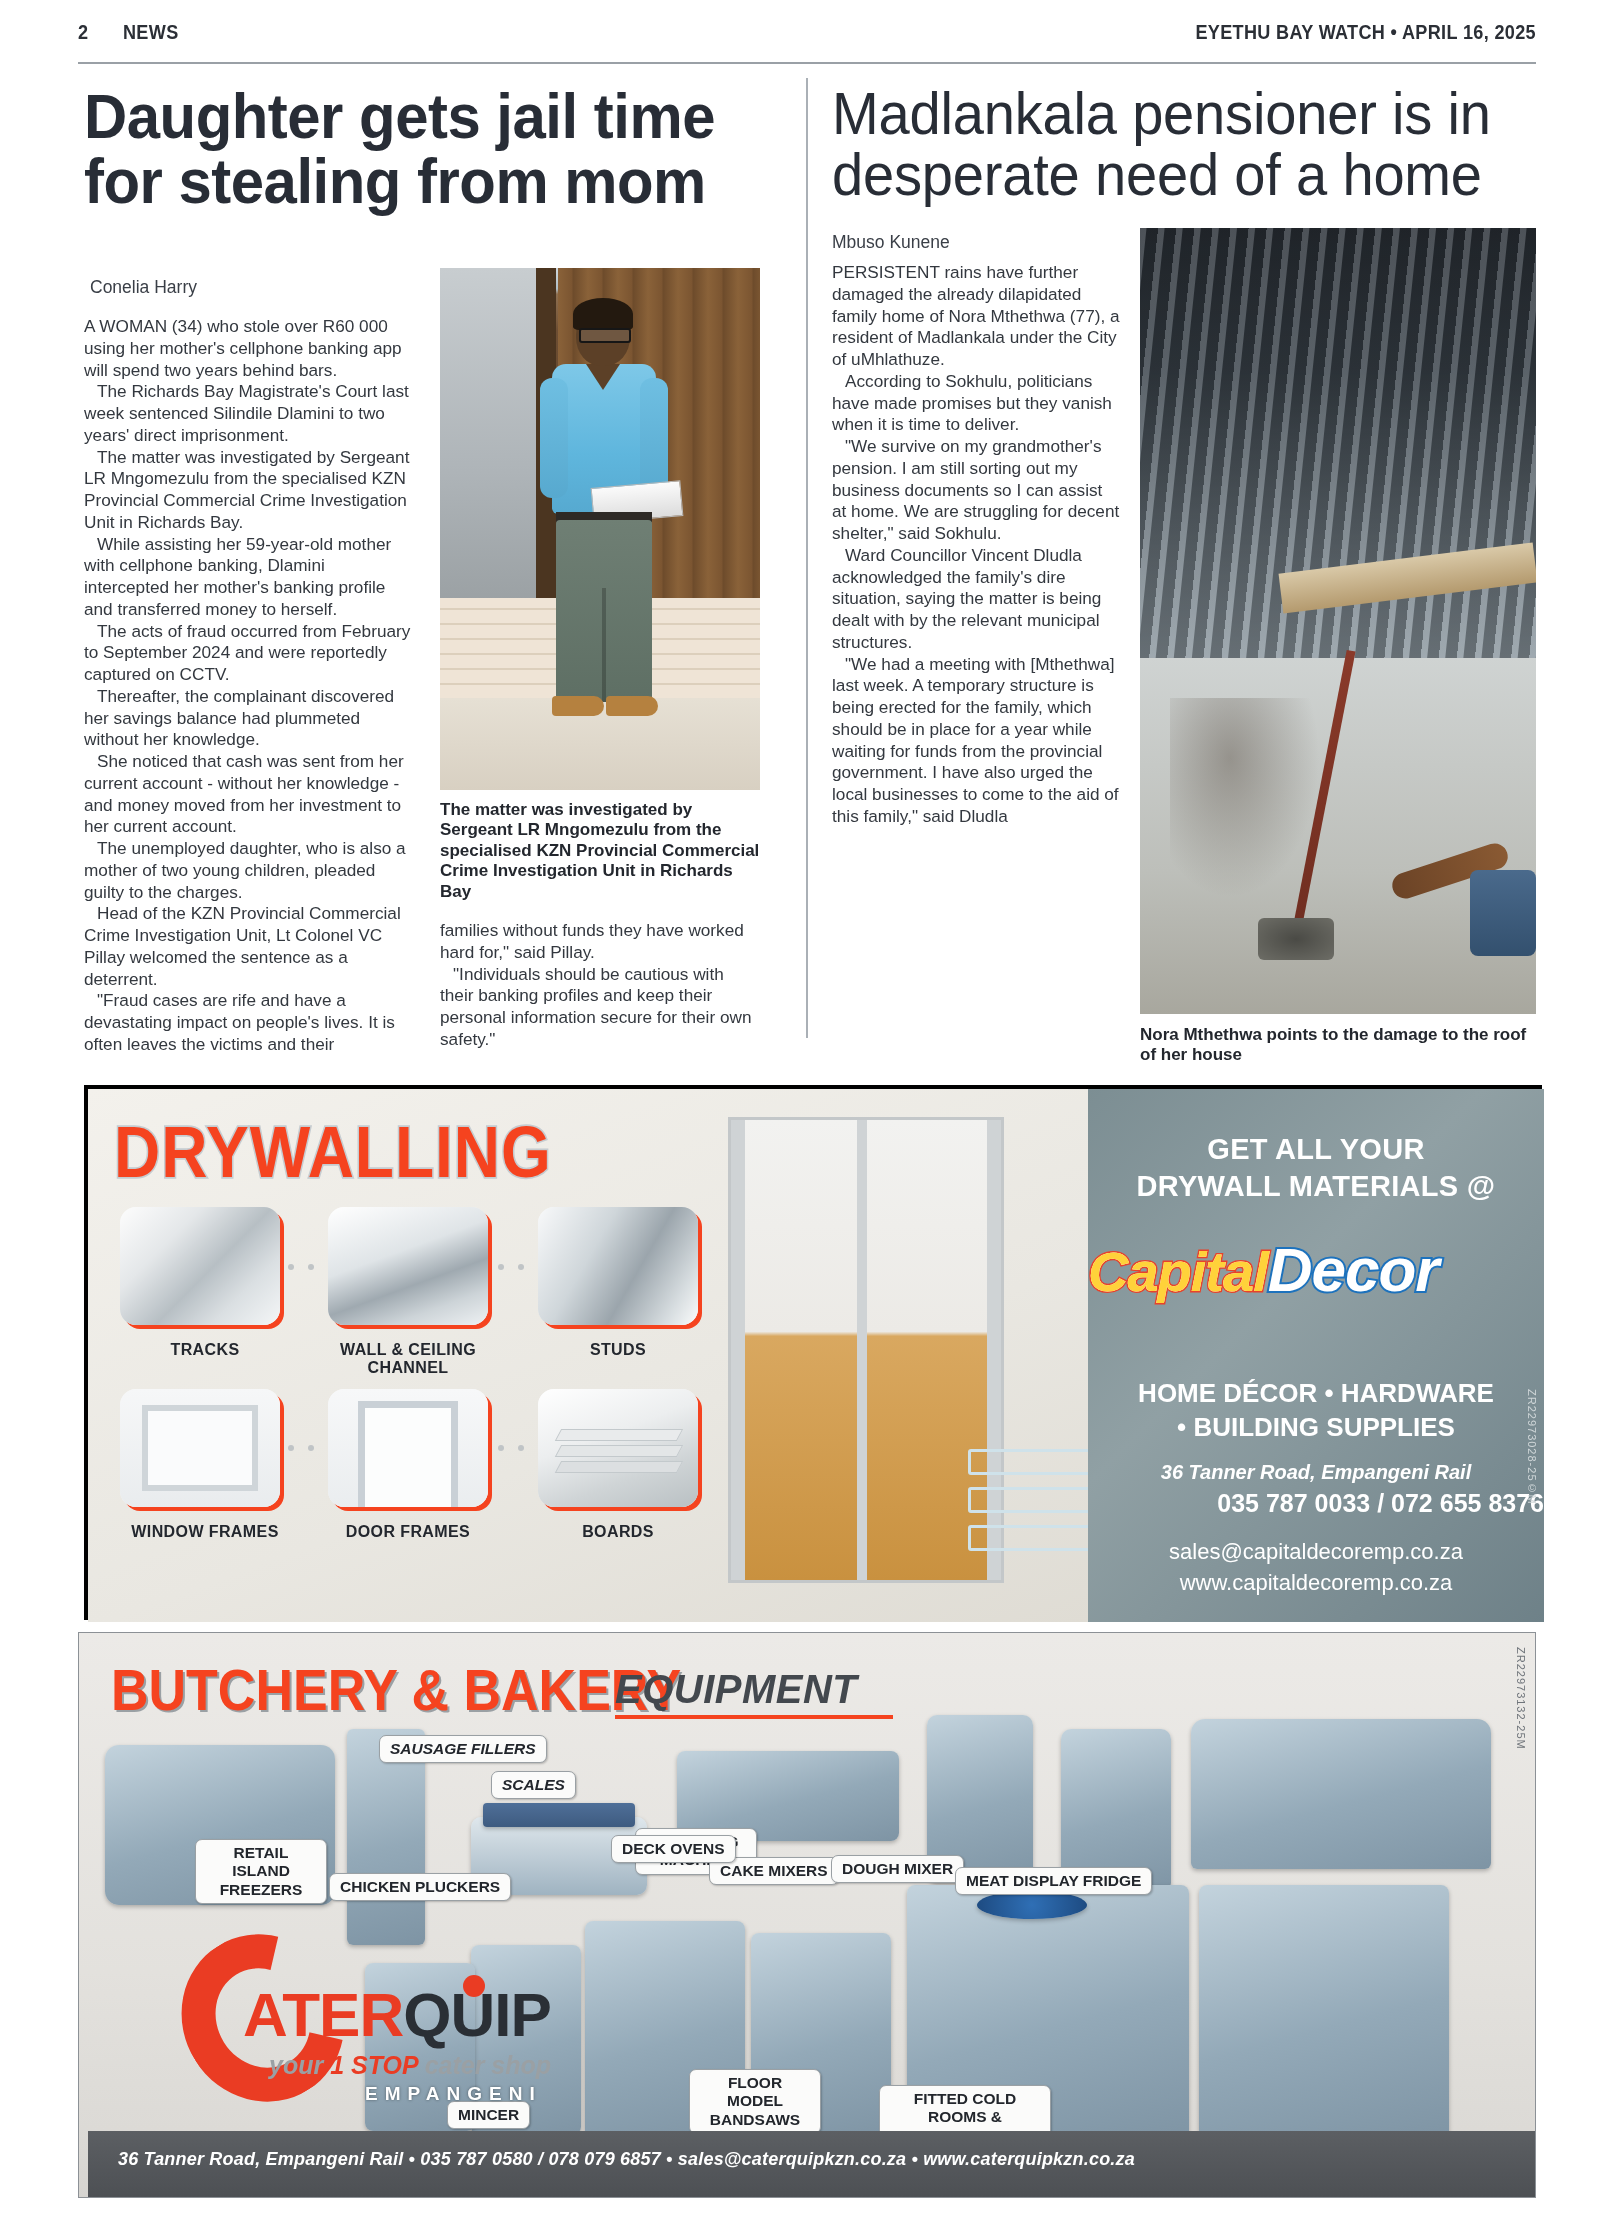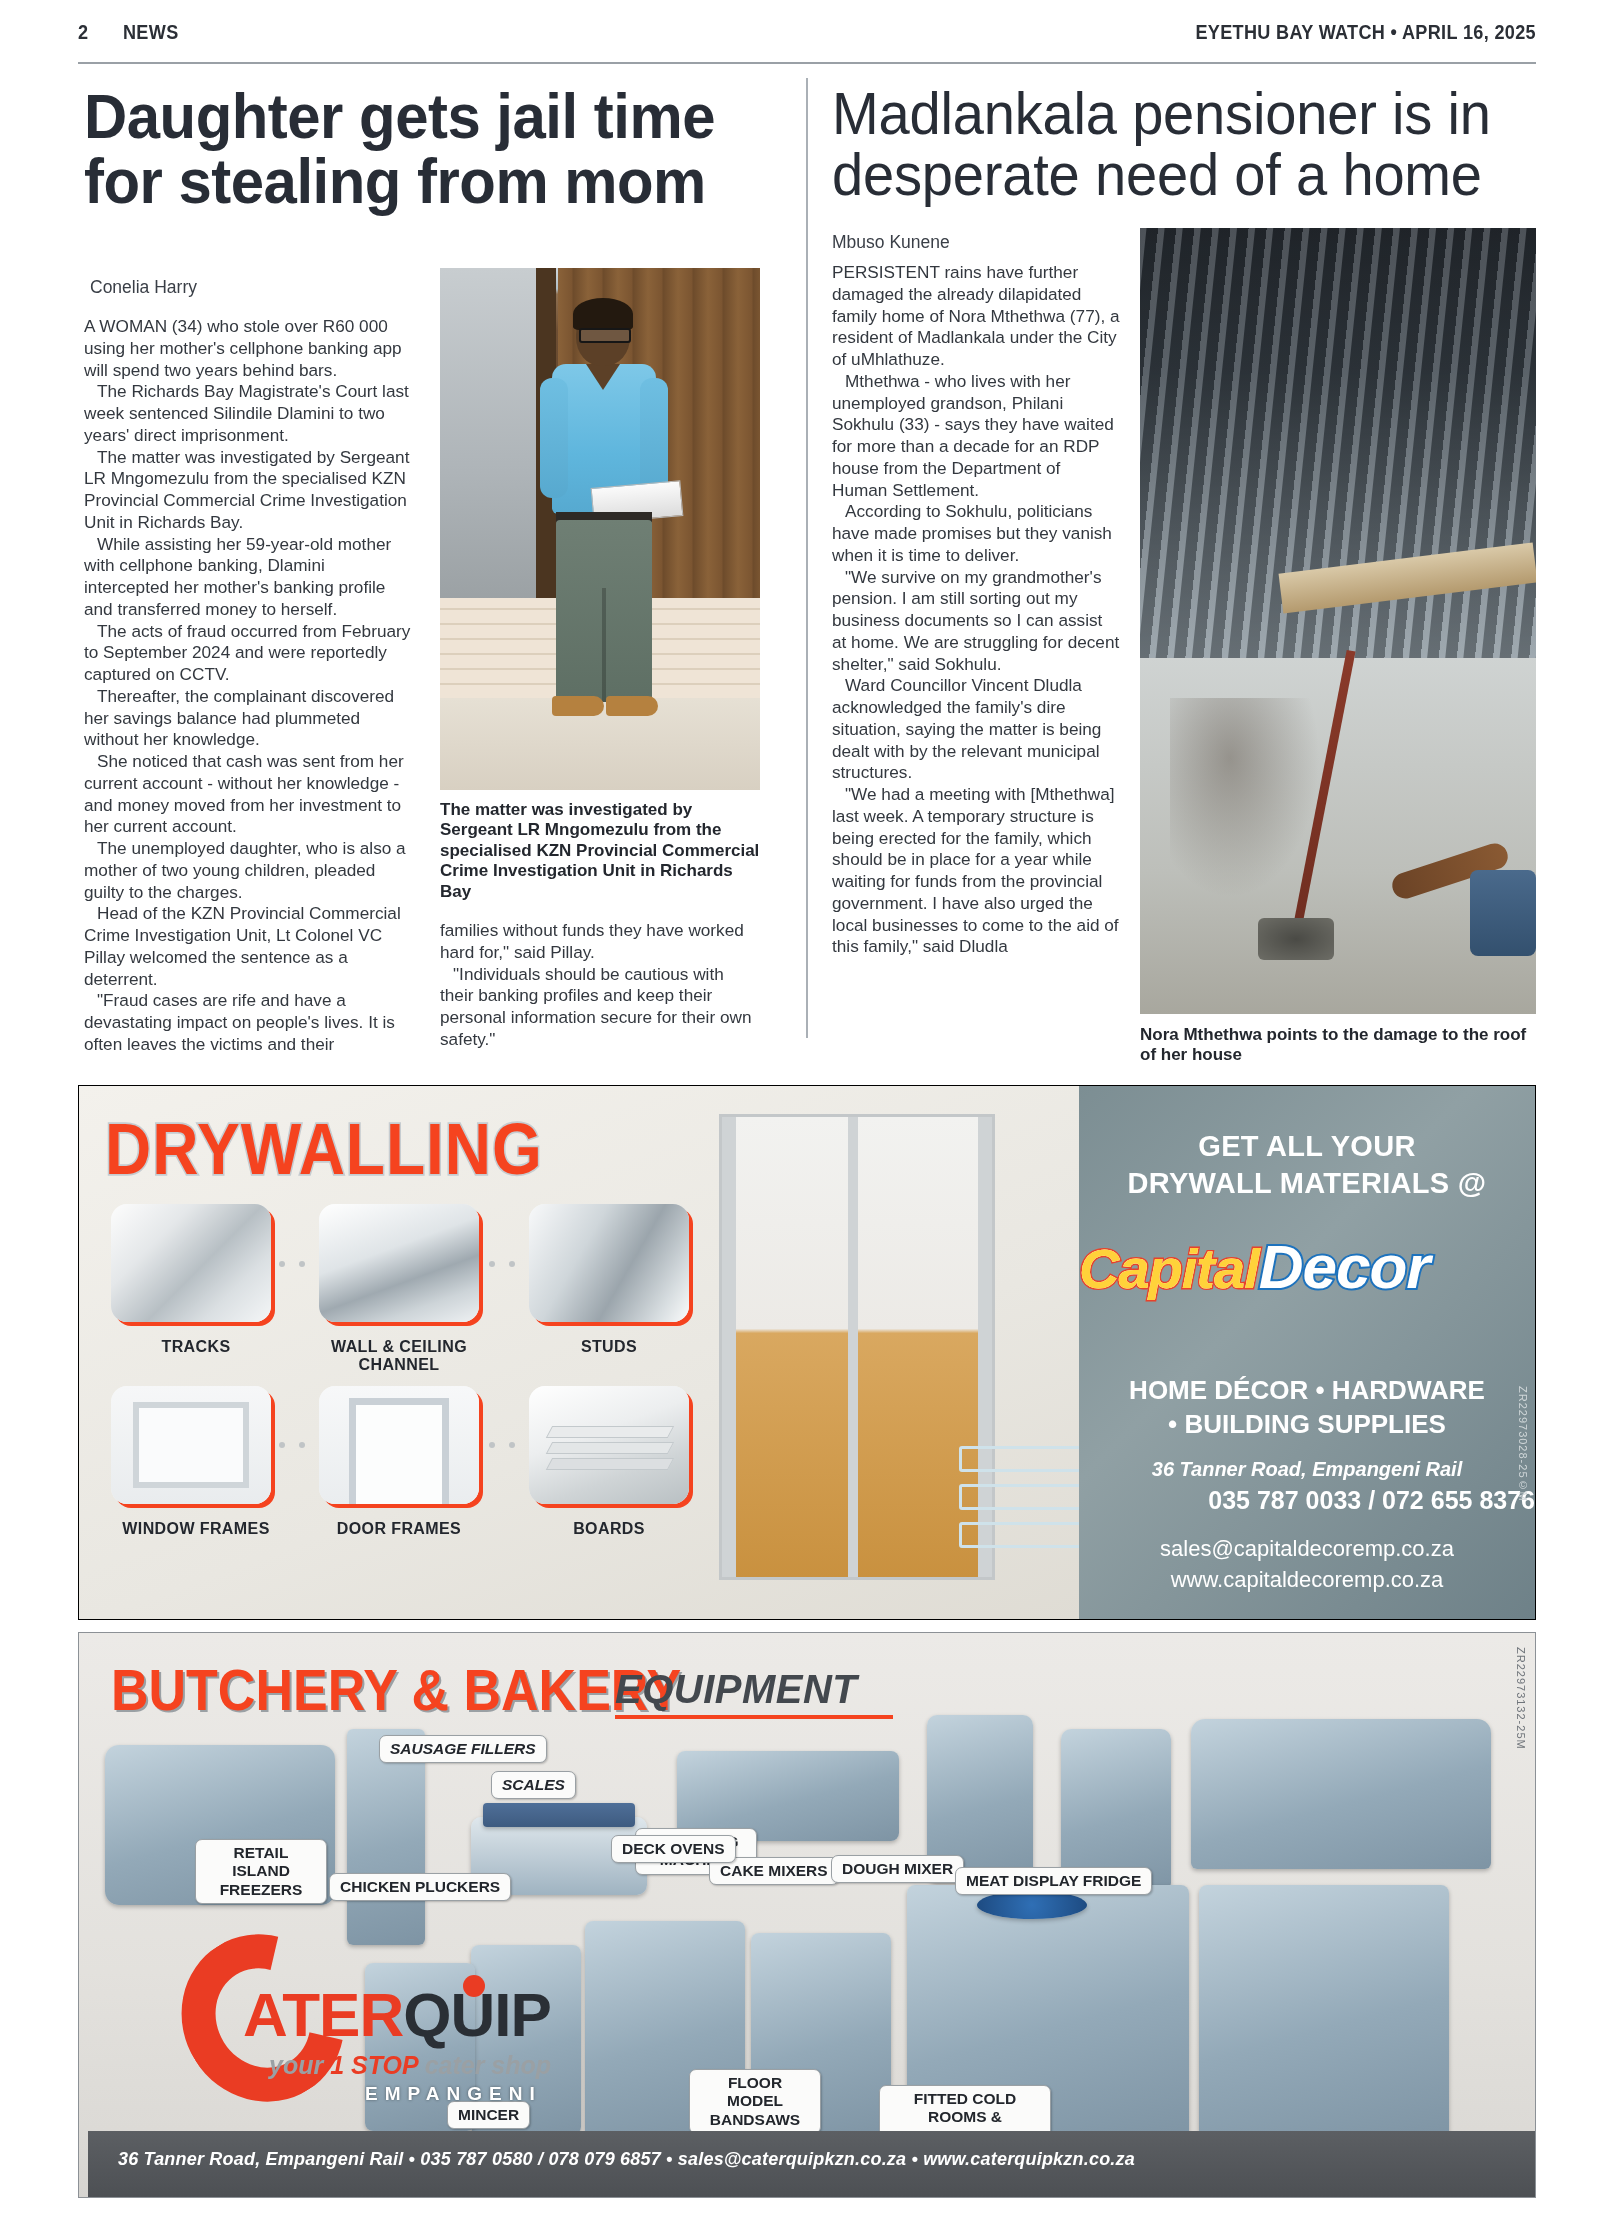--- a/index.html
+++ b/index.html
@@ -108,22 +108,22 @@
     background:linear-gradient(180deg,#8a3a2a,#6e2d20);transform:rotate(11deg);}
   #photo2 .arm{position:absolute;left:250px;top:630px;width:120px;height:26px;
     background:linear-gradient(90deg,#6b4326,#8a5a33);border-radius:13px;transform:rotate(-18deg);}
   #photo2 .sleeve{position:absolute;left:330px;top:642px;width:66px;height:86px;
     background:linear-gradient(180deg,#4a6a8c,#33506e);border-radius:8px;}
   #photo2 .drain{position:absolute;left:118px;top:690px;width:76px;height:42px;
     background:radial-gradient(ellipse,#4a4a45,#6d6d66);border-radius:6px;}
   #cap2{left:1140px;top:1025px;width:396px;}
 
   
-  #ad1{position:absolute;left:78px;top:1085px;width:1458px;height:535px;
-    border:1px solid #000000;background:#fff;box-sizing:border-box;}
+  #ad1{position:absolute;left:84px;top:1085px;width:1458px;height:535px;
+    border:4px solid #000000;background:#fff;box-sizing:border-box;}
   #ad1 .left{position:absolute;left:0;top:0;width:1000px;height:533px;
     background:linear-gradient(160deg,#f3f1ec,#e9e7e1 60%,#dfdcd4);}
   #ad1 .dw-title{position:absolute;left:26px;top:22px;width:600px;height:70px;
     font-family:"Liberation Sans Narrow","Liberation Sans",sans-serif;
     font-size:64px;font-weight:700;letter-spacing:1px;color:#f5431f;
     -webkit-text-stroke:3px #c6ccd0;paint-order:stroke fill;transform:scaleY(1.12);transform-origin:left top;}
   #ad1 .panel{position:absolute;left:640px;top:28px;width:270px;height:460px;
     background:linear-gradient(180deg,#f2f2f0 0%,#eceae6 46%,#d9a860 47%,#c9913f 100%);
     border:3px solid #c3c7c9;}
   #ad1 .panel .studline{position:absolute;left:0;top:0;width:14px;height:100%;background:#cfd3d5;}
@@ -264,21 +264,20 @@
   <div class="bodycol" id="col2">
     <p>families without funds they have worked hard for," said Pillay.</p>
     <p>"Individuals should be cautious with their banking profiles and keep their personal information secure for their own safety."</p>
   </div>
 
   <h1 class="hl hl-right">Madlankala pensioner is in desperate need of a home</h1>
   <div class="byline bl-right">Mbuso Kunene</div>
 
   <div class="bodycol" id="col3">
     <p>PERSISTENT rains have further damaged the already dilapidated family home of Nora Mthethwa (77), a resident of Madlankala under the City of uMhlathuze.</p>
-    <p>Mthethwa - who lives with her unemployed grandson, Philani Sokhulu (33) - says they have waited for more than a decade for an RDP house from the Department of Human Settlement.</p>
     <p>According to Sokhulu, politicians have made promises but they vanish when it is time to deliver.</p>
     <p>"We survive on my grandmother's pension. I am still sorting out my business documents so I can assist at home. We are struggling for decent shelter," said Sokhulu.</p>
     <p>Ward Councillor Vincent Dludla acknowledged the family's dire situation, saying the matter is being dealt with by the relevant municipal structures.</p>
     <p>"We had a meeting with [Mthethwa] last week. A temporary structure is being erected for the family, which should be in place for a year while waiting for funds from the provincial government. I have also urged the local businesses to come to the aid of this family," said Dludla</p>
   </div>
 
   <div class="photo" id="photo2">
     <div class="corrug"></div>
     <div class="beam"></div>
     <div class="wall"></div>

